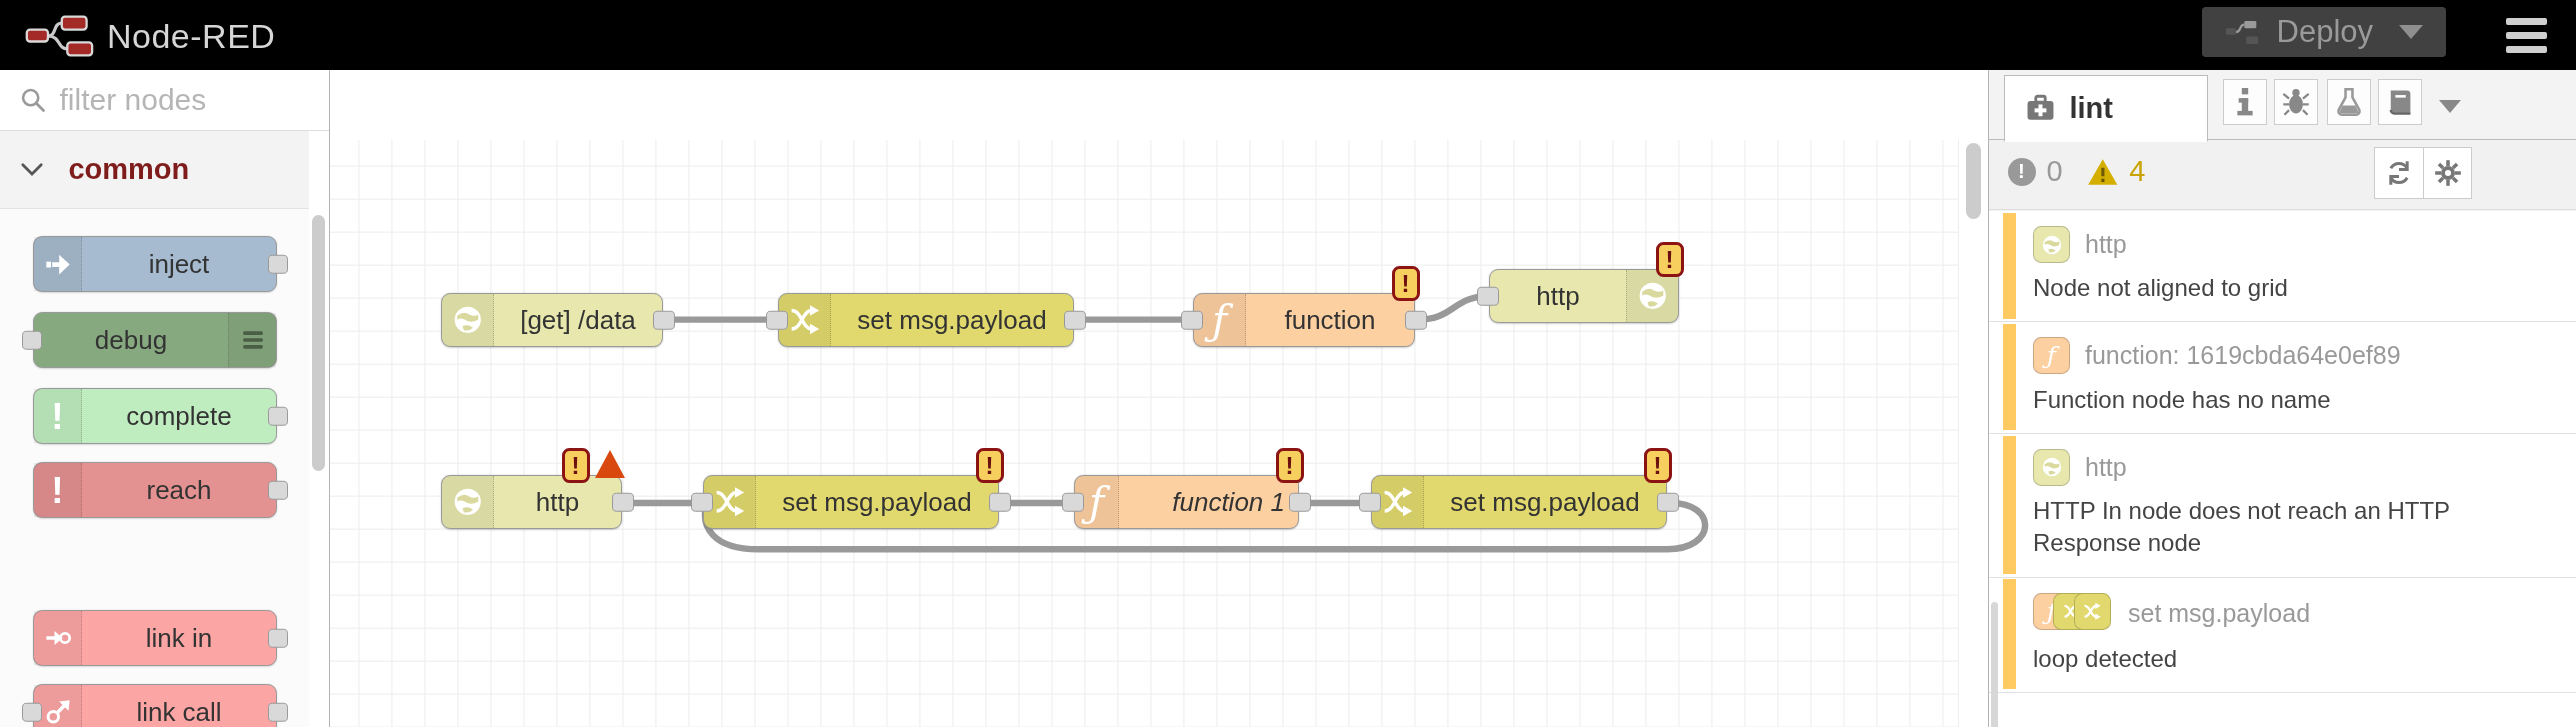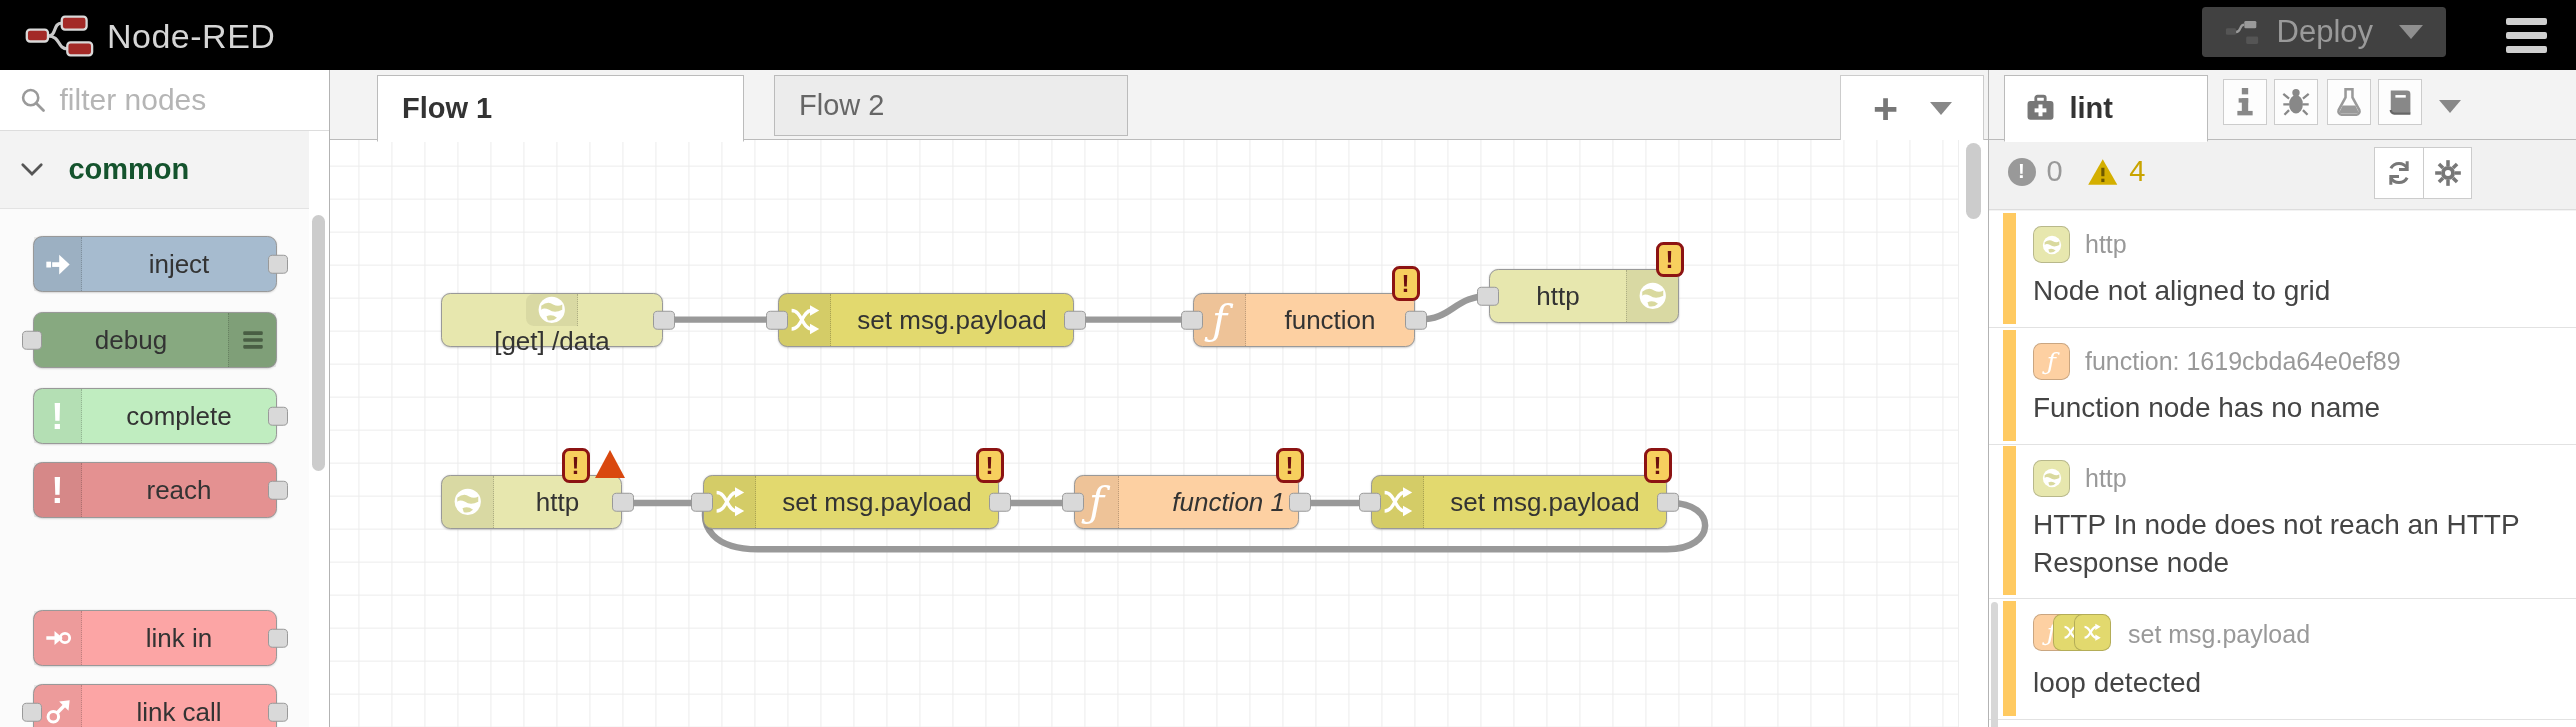--- a/index.html
+++ b/index.html
@@ -21,21 +21,21 @@
   .hamburger span { display:block; width:41px; height:6.5px; background:#cfcfcf; border-radius:1.9px; }
 
   
   .palette { position:absolute; left:0; top:70px; width:330px; height:657px; background:#fff;
              border-right:0.9px solid #b3b3b3; }
   .pal-search { position:absolute; left:0; top:0; width:100%; height:61px; background:#fff;
                 border-bottom:0.9px solid #ddd; display:flex; align-items:center; padding-left:18.5px; gap:13px;text-align:right; }
   .pal-search-text { color:#b5b5b5; font-size:30px; }
   .pal-cat { position:absolute; left:0; top:61px; width:309px; height:78px; background:#f3f3f3;
              border-bottom:0.9px solid #e3e3e3; display:flex; align-items:center; padding-left:20.4px; gap:24px; }
-  .pal-cat-label { font-size:29px; font-weight:bold; color:#14532d; }
+  .pal-cat-label { font-size:29px; font-weight:bold; color:#7f1d1d; }
   .pal-body { position:absolute; left:0; top:139px; width:309px; height:519px; background:#fbfbfb; }
   .pal-scroll { position:absolute; left:309px; top:139px; width:20.4px; height:519px; background:#fff; }
   .pal-scroll .pill { position:absolute; left:2.8px; top:5.6px; width:13px; height:256px; background:#ccc; border-radius:7.4px; }
 
   .pnode { position:absolute; left:33px; width:244px; height:56px; border:1.9px solid #999; border-radius:9.3px;
            display:flex; align-items:center; box-shadow:0 0.9px 1.9px rgba(0,0,0,.15); cursor:grab; }
   .pnode .plabel { flex:1; text-align:center; font-size:26px; color:#333; }
   .picon { width:48px; height:100%; background:rgba(0,0,0,.06); display:flex; align-items:center;
            justify-content:center; border-right:0.9px dotted rgba(0,0,0,.18); }
   .picon.right { border-right:none; border-left:0.9px dotted rgba(0,0,0,.18); }
@@ -115,21 +115,21 @@
               font-size:20.4px; display:flex; align-items:center; justify-content:center; }
   .sb-btns { position:absolute; right:104px; top:7.4px; display:flex; border:0.9px solid #ccc; background:#fff; }
   .sb-btn { width:48px; height:50px; display:flex; align-items:center; justify-content:center; cursor:pointer; }
   .sb-btn + .sb-btn { border-left:0.9px solid #ccc; }
 
   .sb-items { position:absolute; left:0; top:141px; width:100%; height:517px; background:#fff; }
   .lint-item { position:relative; border-bottom:1.9px solid #e2e2e2; padding:15px 18.5px 16.7px 44px; cursor:pointer; background:#fff; }
   .lint-stripe { position:absolute; left:14px; top:1.9px; bottom:2.8px; width:13px; background:#ffca61; }
   .lint-head { display:flex; align-items:center; gap:15px; margin-bottom:9.3px; }
   .lint-node-name { font-size:25px; color:#999; }
-  .lint-msg { font-size:28px; color:#444; line-height:1.35; max-width:500px; }
+  .lint-msg { font-size:24px; color:#444; line-height:1.35; max-width:500px; }
   .mini-icon { width:37px; height:37px; border:1.9px solid rgba(0,0,0,.2); border-radius:8.3px;
                display:flex; align-items:center; justify-content:center; }
   .mini-stack { position:relative; width:80px; height:41px; }
   .mini-stack .mini-icon { position:absolute; top:0; }
   .mini-glyph { font-family:"DejaVu Serif", serif; font-style:italic; color:#fff; font-size:25px; line-height:1; }
   .sb-leftscroll { position:absolute; left:1.9px; top:532px; width:7.4px; height:185px; background:#d7d7d7; border-radius:3.7px; }
 </style>
 </head>
 <body>
 
@@ -245,45 +245,33 @@
         <span class="pport in"></span>
         <span class="pport out"></span>
       </div>
     </div>
     <div class="pal-scroll">
         <div class="pill"></div>
       </div>
   </div>
 
   <div class="workspace">
-    <div class="tabbar">
-      <div class="ftab active" style="left:47px; width:367px;">
-        <span>Flow 1</span>
-      </div>
-      <div class="ftab inactive" style="left:444px; width:354px;">
-        <span>Flow 2</span>
-      </div>
-      <div class="tab-actions">
-        <span class="add-tab">+</span>
-        <span class="caret"></span>
-      </div>
-    </div>
 
     <div class="canvas">
       <svg class="wires" width="1628" height="587" viewBox="0 0 1758 634">
         <path d="M360 194 L488 194" stroke="#999" stroke-width="7" fill="none" stroke-linecap="round"></path>
         <path d="M808 194 L936 194" stroke="#999" stroke-width="7" fill="none" stroke-linecap="round"></path>
         <path d="M1176 194 C1214 194 1212 168 1256 168" stroke="#999" stroke-width="7" fill="none" stroke-linecap="round"></path>
         <path d="M319 392 L407 392" stroke="#999" stroke-width="7" fill="none" stroke-linecap="round"></path>
         <path d="M727 392 L807 392" stroke="#999" stroke-width="7" fill="none" stroke-linecap="round"></path>
         <path d="M1050 392 L1128 392" stroke="#999" stroke-width="7" fill="none" stroke-linecap="round"></path>
         <path d="M1448 392 C1498 392 1498 442 1444 442 L462 442 C414 442 399 418 407 392" stroke="#999" stroke-width="7" fill="none" stroke-linecap="round"></path>
       </svg>
 
-      <div class="fnode c-httpin" style="left:111px; top:153px; width:222px;flex-direction:column;">
+      <div class="fnode c-httpin" style="left:111px; top:153px; width:222px;">
         <div class="nicon left">
           <svg width="31.5" height="31.5" viewBox="0 0 24 24">
             <circle cx="12" cy="12" r="10" fill="#fff"></circle>
             <path d="M4 9 Q9 5 13 8 Q17 10 20 8 L20 12 Q14 15 10 12 Q6 10 4 12 Z" fill="#d9d99e"></path>
             <path d="M8 17 Q12 15 16 18 Q13 21 9 20 Z" fill="#d9d99e"></path>
           </svg>
         </div>
         <span class="nlabel">[get] /data</span>
         <span class="nport out"></span>
       </div>

